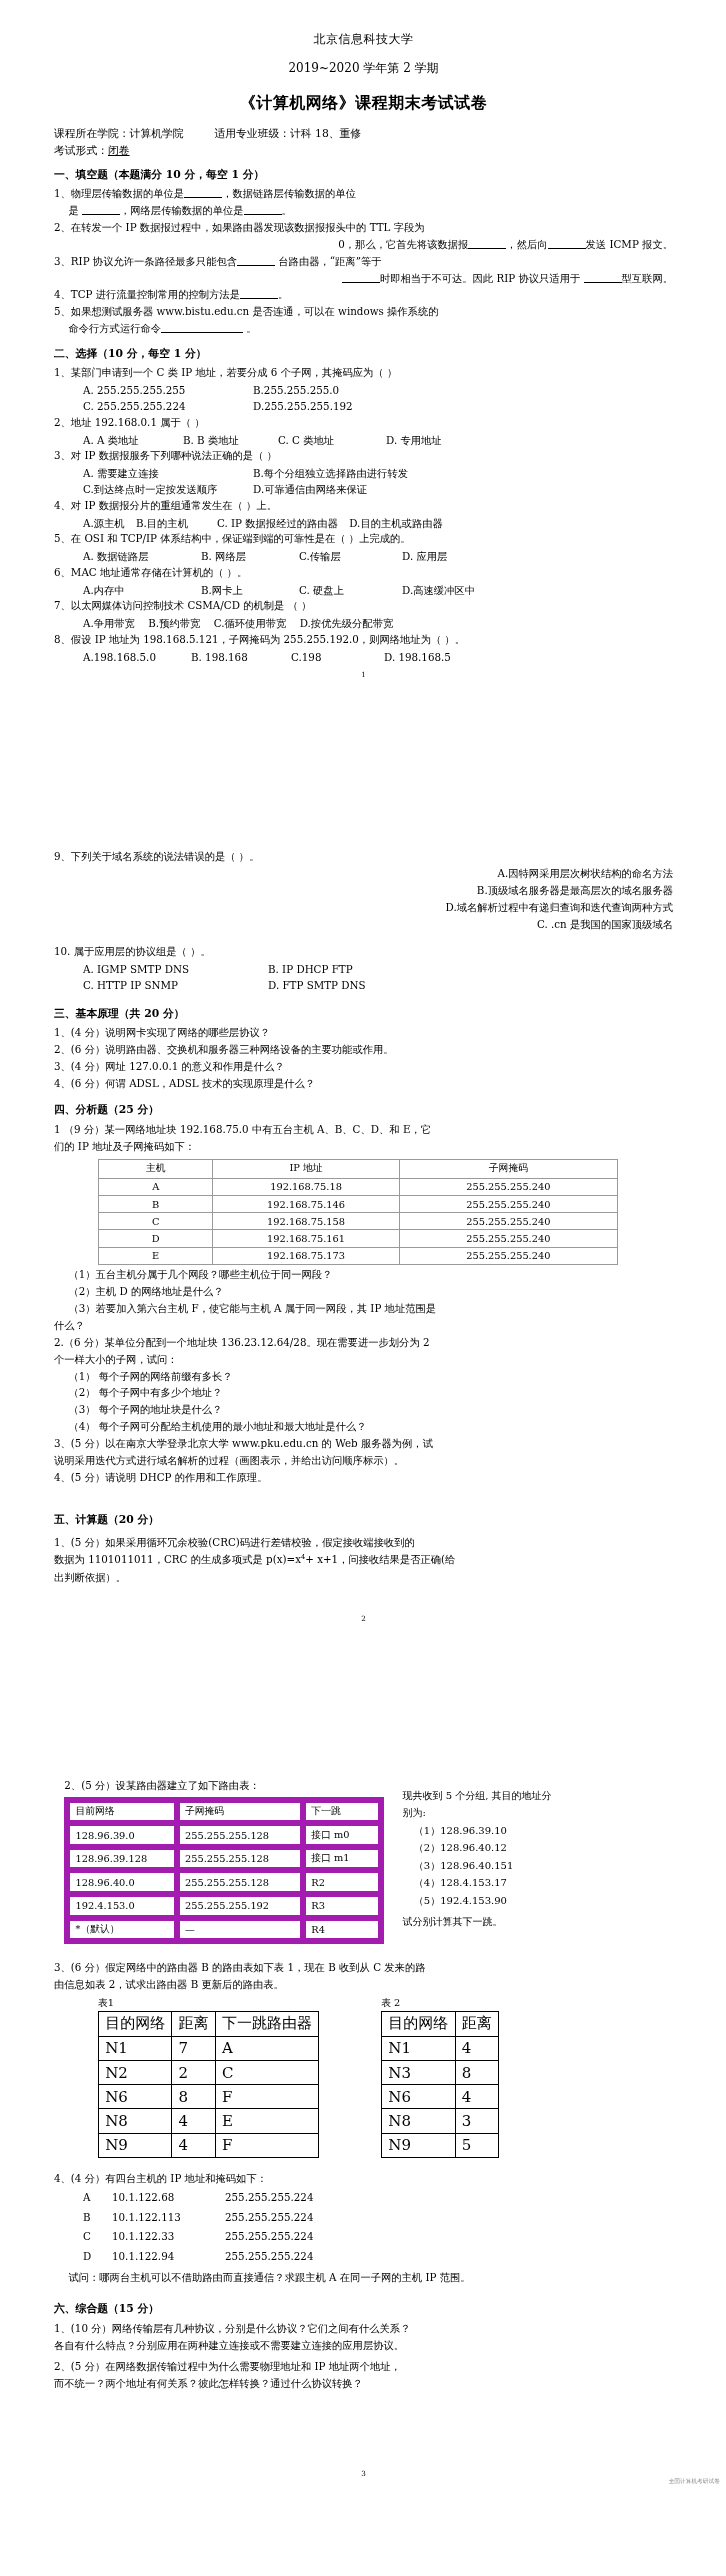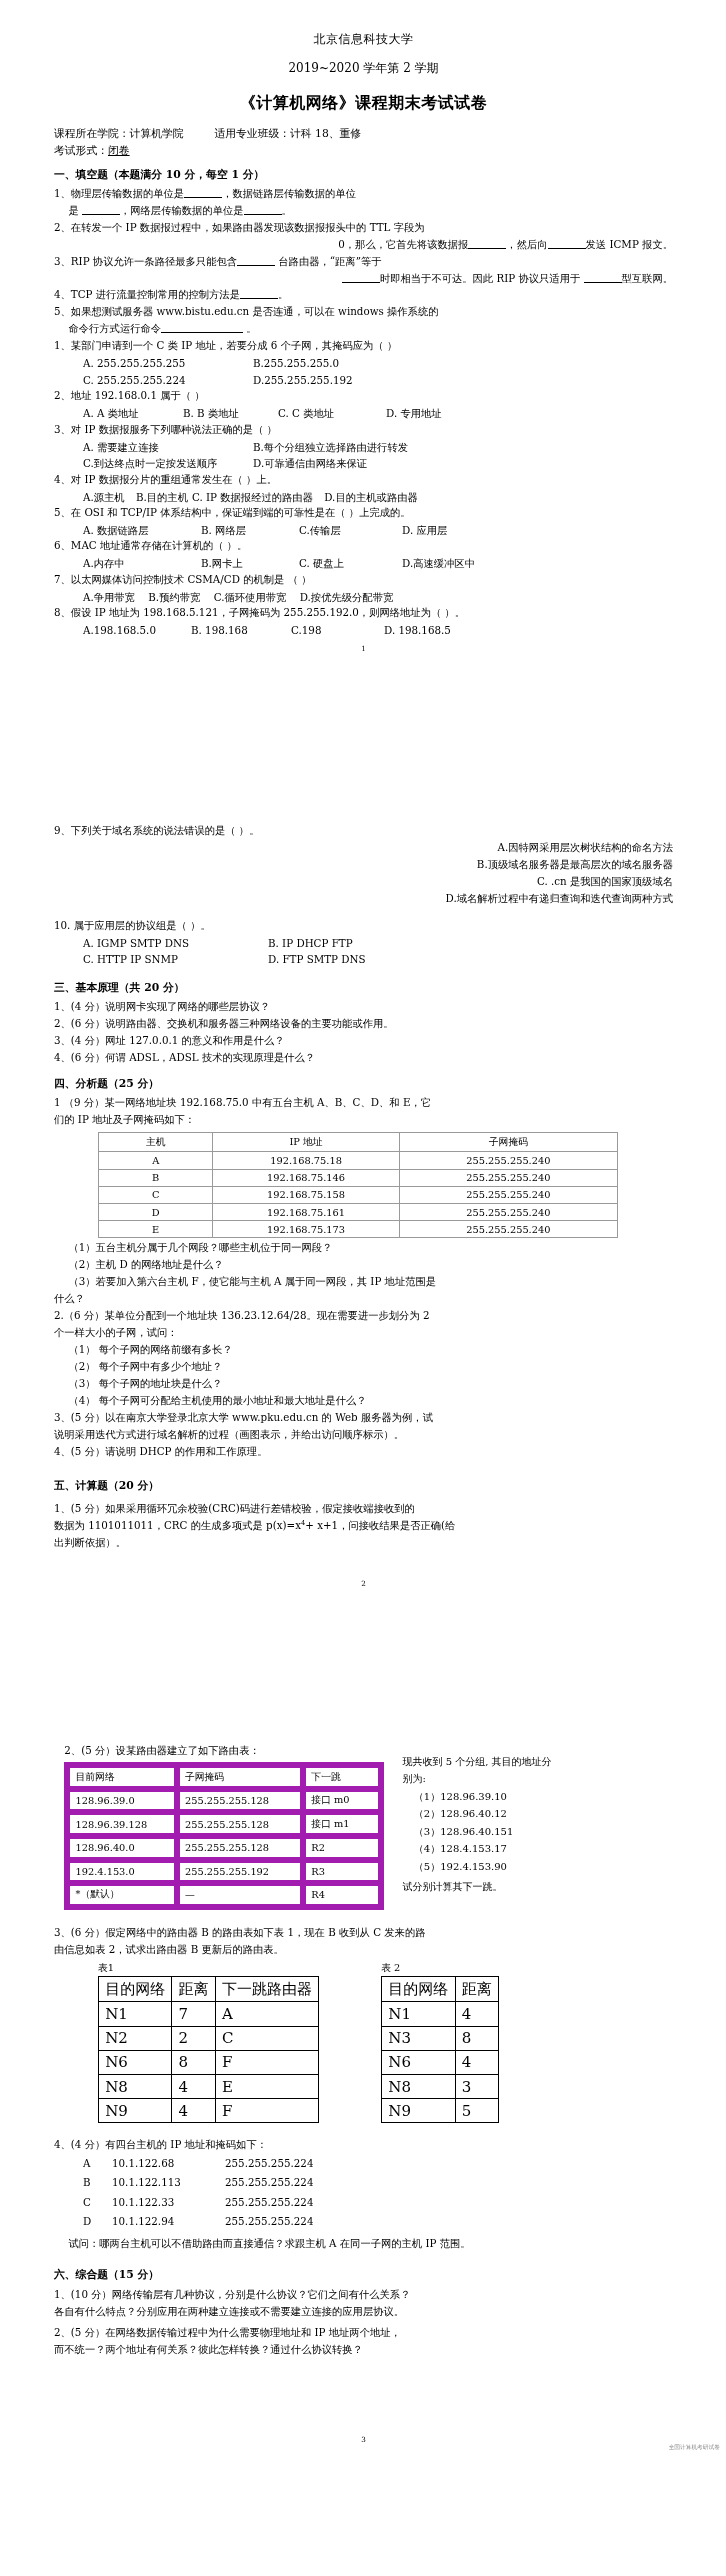--- a/index.html
+++ b/index.html
@@ -195,20 +195,21 @@
 
     <div class="q">
       <span>4、TCP 进行流量控制常用的控制方法是</span><span class="blank"></span><span>。</span>
     </div>
 
     <div class="q">5、如果想测试服务器 www.bistu.edu.cn 是否连通，可以在 windows 操作系统的</div>
     <div class="q indent1">
       <span>命令行方式运行命令</span><span class="blank wide"></span> <span>。</span>
     </div>
 
+    <div class="sec-head">二、选择（10 分，每空 1 分）</div>
 
     <div class="q">1、某部门申请到一个 C 类 IP 地址，若要分成 6 个子网，其掩码应为（   ）</div>
     <div class="opts">
       <span class="o" style="width:170px">A. 255.255.255.255</span>
       <span class="o">B.255.255.255.0</span>
     </div>
     <div class="opts">
       <span class="o" style="width:170px">C. 255.255.255.224</span>
       <span class="o">D.255.255.255.192</span>
     </div>
@@ -227,21 +228,21 @@
       <span class="o">B.每个分组独立选择路由进行转发</span>
     </div>
     <div class="opts">
       <span class="o" style="width:170px">C.到达终点时一定按发送顺序</span>
       <span class="o">D.可靠通信由网络来保证</span>
     </div>
 
     <div class="q">4、对 IP 数据报分片的重组通常发生在（    ）上。</div>
     <div class="opts">
       <span class="o" style="margin-right:11.3px">A.源主机</span>
-      <span class="o" style="margin-right:4px">B.目的主机</span>
+      <span class="o" style="margin-right:29px">B.目的主机</span>
       <span class="o" style="margin-right:11.3px">C. IP 数据报经过的路由器</span>
       <span class="o">D.目的主机或路由器</span>
     </div>
 
     <div class="q">5、在 OSI 和 TCP/IP 体系结构中，保证端到端的可靠性是在（    ）上完成的。</div>
     <div class="opts">
       <span class="o" style="width:118px">A. 数据链路层</span>
       <span class="o" style="width:98px">B. 网络层</span>
       <span class="o" style="width:103px">C.传输层</span>
       <span class="o">D. 应用层</span>
@@ -270,22 +271,22 @@
       <span class="o" style="width:93px">C.198</span>
       <span class="o">D. 198.168.5</span>
     </div>
 
     <div class="pagenum">1</div>
     <div class="pagebreak-gap"></div>
 
     <div class="q">9、下列关于域名系统的说法错误的是（   ）。</div>
     <div class="q indent2">A.因特网采用层次树状结构的命名方法</div>
     <div class="q indent2">B.顶级域名服务器是最高层次的域名服务器</div>
+    <div class="q indent2">D.域名解析过程中有递归查询和迭代查询两种方式</div>
     <div class="q indent2">C. .cn 是我国的国家顶级域名</div>
-    <div class="q indent2">D.域名解析过程中有递归查询和迭代查询两种方式</div>
 
     <div class="q" style="margin-top:11px">10.  属于应用层的协议组是（    ）。</div>
     <div class="opts">
       <span class="o" style="width:185px">A.  IGMP   SMTP   DNS</span>
       <span class="o">B.  IP    DHCP  FTP</span>
     </div>
     <div class="opts">
       <span class="o" style="width:185px">C. HTTP    IP     SNMP</span>
       <span class="o">D.  FTP  SMTP  DNS</span>
     </div>
@@ -346,21 +347,21 @@
     <div class="q">个一样大小的子网，试问：</div>
     <div class="q indent1">（1） 每个子网的网络前缀有多长？</div>
     <div class="q indent1">（2） 每个子网中有多少个地址？</div>
     <div class="q indent1">（3） 每个子网的地址块是什么？</div>
     <div class="q indent1">（4） 每个子网可分配给主机使用的最小地址和最大地址是什么？</div>
 
     <div class="q">3、(5 分）以在南京大学登录北京大学 www.pku.edu.cn 的 Web 服务器为例，试</div>
     <div class="q">说明采用迭代方式进行域名解析的过程（画图表示，并给出访问顺序标示）。</div>
     <div class="q">4、(5 分）请说明 DHCP 的作用和工作原理。</div>
 
-    <div class="sec-head" style="margin-top:19px">五、计算题（20 分）</div>
+    <div class="sec-head" style="margin-top:27px">五、计算题（20 分）</div>
     <div class="q" style="margin-top:8.2px">1、(5 分）如果采用循环冗余校验(CRC)码进行差错校验，假定接收端接收到的</div>
     <div class="q">
       <span>数据为 1101011011，CRC 的生成多项式是 p(x)=x</span><sup>4</sup><span>+ x+1，问接收结果是否正确(给</span>
     </div>
     <div class="q">出判断依据）。</div>
 
     <div class="pagenum" style="margin-top:28px">2</div>
     <div class="pagebreak-gap" style="height:155px"></div>
 
     <div class="two-col">

